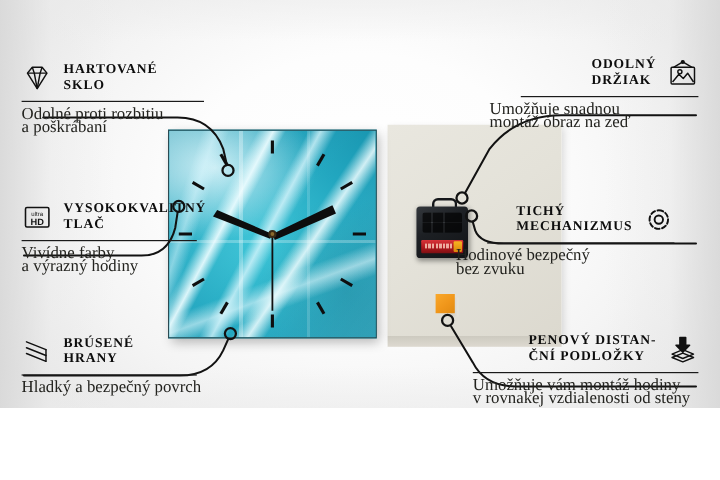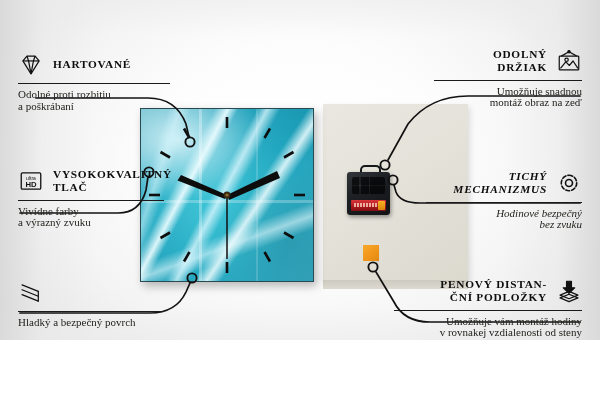--- a/index.html
+++ b/index.html
@@ -119,36 +119,36 @@
   
   .feat{position:absolute;width:178px;}
   .feat .head{display:flex;align-items:center;gap:9px;}
   .feat .ttl{
     font-size:11.3px;font-weight:bold;letter-spacing:.75px;
     line-height:13.4px;color:#0d0d0d;text-transform:uppercase;
     font-family:"Liberation Serif", serif;
   }
   .feat .rule{height:1px;background:#1a1a1a;margin:5px 0 5px 0;}
   .feat .desc{
-    font-size:11px;line-height:11.6px;color:#23231f;
+    font-size:14px;line-height:11.6px;color:#23231f;
     font-family:"Liberation Serif", serif;
   }
   .feat.left{text-align:left;}
   .feat.left .head{justify-content:flex-start;}
-  .feat.right{text-align:right;}
+  .feat.right{}
   .feat.right .head{justify-content:flex-end;}
   .ico{flex:0 0 auto;width:26px;height:26px;display:block;}
 
   
   #f-glass {left:18px;  top:52px;  width:172px;}
   #f-print {left:18px;  top:168px; width:166px;}
   #f-edges {left:18px;  top:280px; width:166px;}
   
   #f-holder{left:408px; top:48px;  width:174px;}
-  #f-mech  {left:400px; top:170px; width:182px;font-style:italic;}
+  #f-mech  {left:380px; top:170px; width:182px;}
   #f-foam  {left:394px; top:278px; width:188px;}
 
   #f-glass .rule{width:152px;}
   #f-print .rule{width:146px;}
   #f-edges .rule{width:146px;}
   #f-holder .rule{width:148px;margin-left:auto;}
   #f-mech .rule{width:156px;margin-left:auto;}
   #f-foam .rule{width:188px;margin-left:auto;}
 </style>
 </head>
@@ -237,20 +237,21 @@
       <svg class="ico" viewBox="0 0 32 28">
         <g fill="none" stroke="#111" stroke-width="1.5" stroke-linejoin="round">
           <path d="M6 9 L16 25 L26 9 L21 3 L11 3 Z"></path>
           <path d="M6 9 L26 9"></path>
             <path d="M11 3 L13 9 L16 25"></path>
             <path d="M21 3 L19 9 L16 25"></path>
         </g>
       </svg>
       <div class="ttl">
         <div>HARTOVANÉ</div>
+        <div>SKLO</div>
       </div>
     </div>
     <div class="rule"></div>
     <div class="desc">
       <div>Odolné proti rozbitiu</div>
       <div>a poškrábaní</div>
     </div>
   </div>
 
   <div class="feat left" id="f-print">
@@ -261,34 +262,38 @@
         <text x="16" y="21.5" font-family="Liberation Sans, sans-serif" font-size="9.5" font-weight="bold" fill="#111" text-anchor="middle">HD</text>
       </svg>
       <div class="ttl">
         <div>VYSOKOKVALITNÝ</div>
         <div>TLAČ</div>
       </div>
     </div>
     <div class="rule"></div>
     <div class="desc">
       <div>Vivídne farby</div>
-      <div>a výrazný zvuku</div>
+      <div>a výrazný hodiny</div>
     </div>
   </div>
 
   <div class="feat left" id="f-edges">
     <div class="head">
       <svg class="ico" viewBox="0 0 32 28">
         <g stroke="#111" stroke-width="1.5" stroke-linecap="round">
           <line x1="5" y1="4" x2="25" y2="12"></line>
           <line x1="5" y1="10" x2="25" y2="18"></line>
           <line x1="5" y1="16" x2="25" y2="24"></line>
           <line x1="25" y1="12" x2="25" y2="24"></line>
         </g>
       </svg>
+      <div class="ttl">
+        <div>BRÚSENÉ</div>
+        <div>HRANY</div>
+      </div>
     </div>
     <div class="rule"></div>
     <div class="desc">
       <div>Hladký a bezpečný povrch</div>
     </div>
   </div>
 
   <div class="feat right" id="f-holder">
     <div class="head">
       <div class="ttl">

